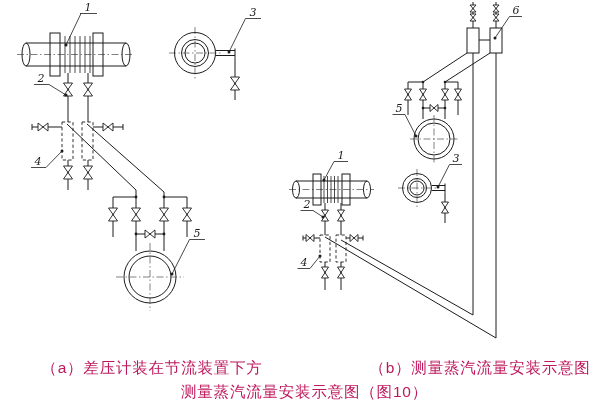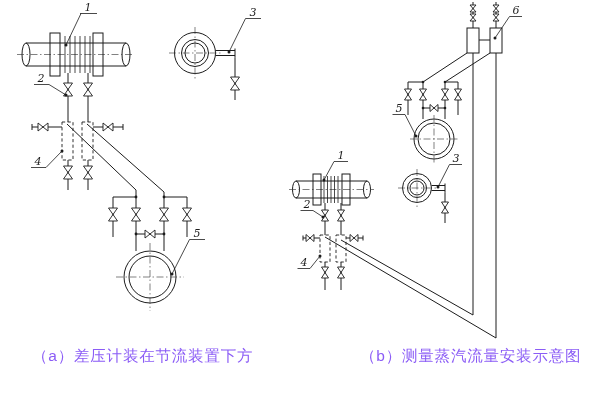--- a/index.html
+++ b/index.html
@@ -7,22 +7,22 @@
          font-family:"Liberation Sans",sans-serif;}
   svg{position:absolute;left:0;top:0;}
   .ln{fill:none;stroke:#1c1c1c;stroke-width:1;}
   .thin{fill:none;stroke:#1c1c1c;stroke-width:0.8;}
   .cl{fill:none;stroke:#4a4a4a;stroke-width:0.7;stroke-dasharray:7 2.5 1.5 2.5;}
   .dsh{fill:none;stroke:#1c1c1c;stroke-width:0.9;stroke-dasharray:3.2 2.4;}
   .valve{fill:#ffffff;stroke:#1c1c1c;stroke-width:0.9;}
   .dot{fill:#1c1c1c;stroke:none;}
   text.num{font-family:"DejaVu Serif","Liberation Serif",serif;font-style:italic;
            font-size:11px;fill:#1c1c1c;text-anchor:middle;}
-  .cap{position:absolute;color:#8b5cf6;font-size:15.5px;letter-spacing:0.8px;
-       text-align:left;white-space:nowrap;}
+  .cap{position:absolute;color:#be185d;font-size:15.5px;letter-spacing:0.8px;
+       text-align:center;white-space:nowrap;margin-top:12px;}
 </style>
 </head>
 <body>
 
 <div class="stage">
 <svg width="603" height="409" viewBox="0 0 603 409">
 
   <g>
 
     <g>
@@ -210,13 +210,14 @@
 
       <path class="thin" d="M509.5,16.5 H522 M509.5,16.5 L495,38"></path>
       <circle class="dot" cx="495" cy="38" r="1.5"></circle>
       <text class="num" x="516" y="14">6</text>
     </g>
   </g>
 </svg>
 
   <div class="cap" style="left:32px;top:346px;width:240px;">（a）差压计装在节流装置下方</div>
   <div class="cap" style="left:360px;top:346px;width:240px;">（b）测量蒸汽流量安装示意图</div>
+  <div class="cap" style="left:181px;top:370px;width:240px;">测量蒸汽流量安装示意图（图10）</div>
 </div>
 
 </body></html>

